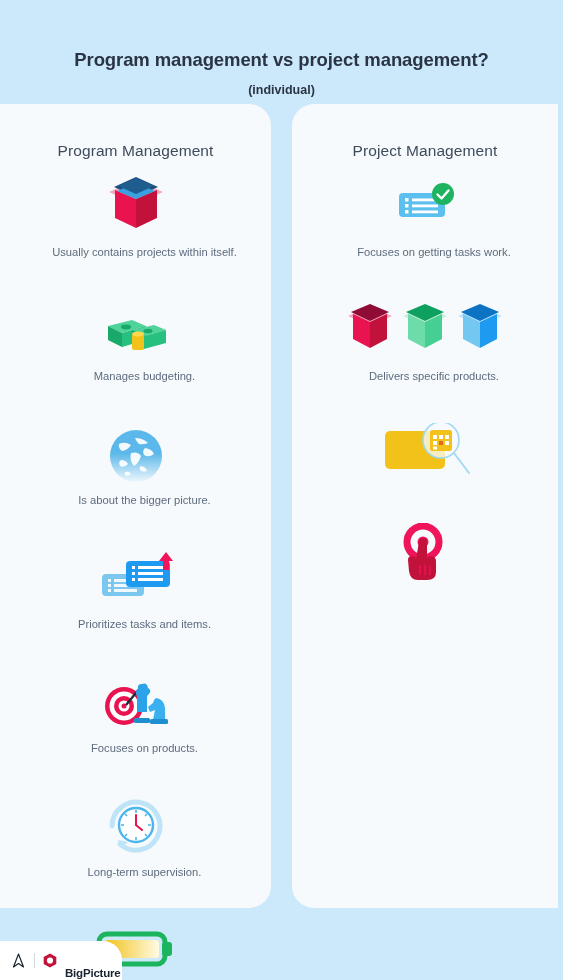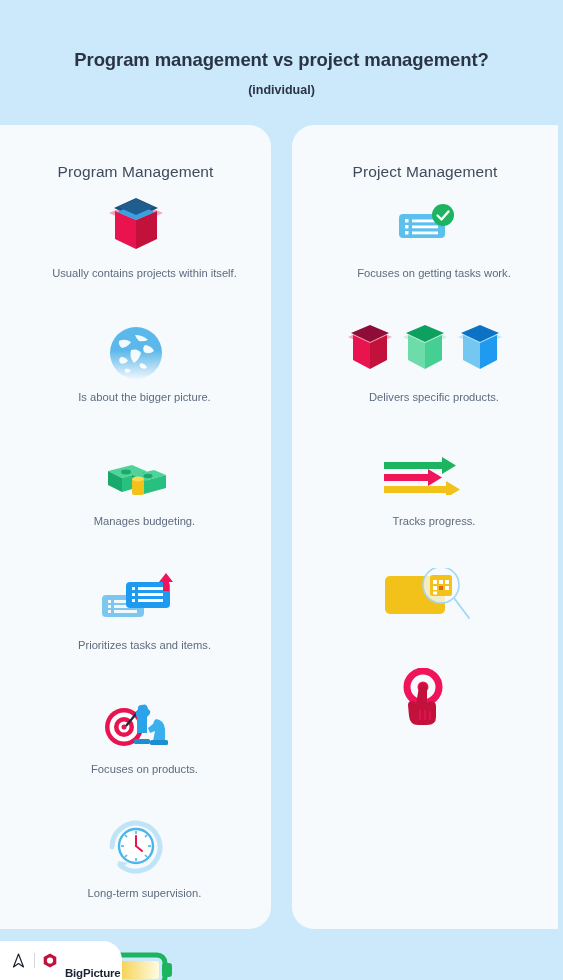--- a/index.html
+++ b/index.html
@@ -12,21 +12,21 @@
   .page { position: relative; width: 563px; height: 980px; background: #cbe9fb; }
 
   
   .header { position: absolute; top: 0; left: 0; width: 563px; height: 116px;
             background: #cbe9fb; text-align: center; }
   .title { font-size: 18.5px; font-weight: bold; color: #2b3445;
            letter-spacing: -0.1px; padding-top: 49px; }
   .subtitle { font-size: 12.5px; font-weight: bold; color: #2b3445; padding-top: 12px; }
 
   
-  .columns { position: absolute; top: 125px; left: 0; width: 563px; height: 804px;
+  .columns { position: absolute; top: 104px; left: 0; width: 563px; height: 804px;
              display: flex; gap: 21px; }
   .card { background: #f6fafd; height: 804px; position: relative; }
   .card.left  { width: 271px; border-radius: 0 22px 22px 0; }
   .card.right { width: 266px; border-radius: 22px 0 0 22px; }
 
   .col-title { text-align: center; font-size: 15.5px; color: #3f4b5c;
                padding-top: 38px; letter-spacing: .1px; }
 
   .items { margin-top: 14px; }
   .item { display: flex; flex-direction: column; align-items: center; }
@@ -70,20 +70,38 @@
             <svg width="70" height="58" viewBox="0 0 70 58">
               <polygon points="35,4 62,16 35,28 8,16" fill="#f6a7bd"></polygon>
               <polygon points="14,14 35,23 35,52 14,42" fill="#e8134f"></polygon>
               <polygon points="56,14 35,23 35,52 56,42" fill="#c2113a"></polygon>
               <polygon points="35,1 57,11 35,21 13,11" fill="#1b4f7e"></polygon>
               <polygon points="35,7 54,15 35,23 16,15" fill="#3aa0e0"></polygon>
               <polygon points="35,2 53,10 35,18 17,10" fill="#1f5d8f"></polygon>
             </svg>
           </div>
           <div class="caption">Usually contains projects within itself.</div>
+        </div>
+
+        <div class="item">
+          <div class="icon-box">
+            <svg width="76" height="58" viewBox="0 0 76 58">
+              <polygon points="10,26 34,20 48,26 24,33" fill="#4fd39a"></polygon>
+              <polygon points="10,26 24,33 24,47 10,40" fill="#18a96b"></polygon>
+              <polygon points="48,26 24,33 24,47 48,40" fill="#27c07e"></polygon>
+              <ellipse cx="28" cy="27" rx="5" ry="2.4" fill="#18a96b"></ellipse>
+              <polygon points="34,30 56,25 68,30 46,36" fill="#4fd39a"></polygon>
+              <polygon points="34,30 46,36 46,49 34,43" fill="#18a96b"></polygon>
+              <polygon points="68,30 46,36 46,49 68,43" fill="#27c07e"></polygon>
+              <ellipse cx="50" cy="31" rx="4.5" ry="2.2" fill="#18a96b"></ellipse>
+              <rect x="34" y="34" width="12" height="16" rx="2" fill="#f2c21b"></rect>
+              <ellipse cx="40" cy="34" rx="6" ry="2.6" fill="#ffd84d"></ellipse>
+            </svg>
+          </div>
+          <div class="caption">Manages budgeting.</div>
         </div>
 
         <div class="item">
           <div class="icon-box">
             <svg width="70" height="58" viewBox="0 0 70 58">
               <defs>
                 <linearGradient id="gfade" x1="0" y1="0" x2="0" y2="1">
                   <stop offset="0.45" stop-color="#5cb8ea" stop-opacity="1"></stop>
                   <stop offset="1" stop-color="#5cb8ea" stop-opacity="0.05"></stop>
                 </linearGradient>
@@ -101,38 +119,20 @@
                 <path d="M40 42 q5 1 6 5 q-4 2 -7 -1 q-1 -3 1 -4z"></path>
                 <path d="M24 48 q4 -1 6 2 q-3 3 -6 1z"></path>
               </g>
             </svg>
           </div>
           <div class="caption">Is about the bigger picture.</div>
         </div>
 
         <div class="item">
           <div class="icon-box">
-            <svg width="76" height="58" viewBox="0 0 76 58">
-              <polygon points="10,26 34,20 48,26 24,33" fill="#4fd39a"></polygon>
-              <polygon points="10,26 24,33 24,47 10,40" fill="#18a96b"></polygon>
-              <polygon points="48,26 24,33 24,47 48,40" fill="#27c07e"></polygon>
-              <ellipse cx="28" cy="27" rx="5" ry="2.4" fill="#18a96b"></ellipse>
-              <polygon points="34,30 56,25 68,30 46,36" fill="#4fd39a"></polygon>
-              <polygon points="34,30 46,36 46,49 34,43" fill="#18a96b"></polygon>
-              <polygon points="68,30 46,36 46,49 68,43" fill="#27c07e"></polygon>
-              <ellipse cx="50" cy="31" rx="4.5" ry="2.2" fill="#18a96b"></ellipse>
-              <rect x="34" y="34" width="12" height="16" rx="2" fill="#f2c21b"></rect>
-              <ellipse cx="40" cy="34" rx="6" ry="2.6" fill="#ffd84d"></ellipse>
-            </svg>
-          </div>
-          <div class="caption">Manages budgeting.</div>
-        </div>
-
-        <div class="item">
-          <div class="icon-box">
             <svg width="80" height="58" viewBox="0 0 80 58">
               <rect x="6" y="26" width="42" height="22" rx="4" fill="#7cc7ef"></rect>
               <g fill="#ffffff" opacity="0.9">
                 <rect x="12" y="31" width="3" height="3"></rect>
                   <rect x="18" y="31" width="23" height="3"></rect>
                 <rect x="12" y="36" width="3" height="3"></rect>
                   <rect x="18" y="36" width="23" height="3"></rect>
                 <rect x="12" y="41" width="3" height="3"></rect>
                   <rect x="18" y="41" width="23" height="3"></rect>
               </g>
@@ -251,30 +251,20 @@
               <polygon points="136,3 158,13 136,23 114,13" fill="#bfe6fa"></polygon>
               <polygon points="119,11 136,19 136,45 119,36" fill="#74c7f0"></polygon>
               <polygon points="153,11 136,19 136,45 153,36" fill="#1e9bf0"></polygon>
               <polygon points="136,1 155,9 136,18 117,9" fill="#0c72c4"></polygon>
             </svg>
           </div>
           <div class="caption">Delivers specific products.</div>
         </div>
 
 
-        <div class="item">
-          <div class="icon-box">
-            <svg width="86" height="42" viewBox="0 0 86 42">
-              <path d="M2 9 h58 v-5 l14 8.5 l-14 8.5 v-5 h-58z" fill="#1cb45f"></path>
-              <path d="M2 21 h44 v-5 l14 8.5 l-14 8.5 v-5 h-44z" fill="#f0145a"></path>
-              <path d="M2 33 h62 v-5 l14 8.5 l-14 8.5 v-5 h-62z" fill="#f2c21b"></path>
-            </svg>
-          </div>
-          <div class="caption">Tracks progress.</div>
-        </div>
 
         <div class="item">
           <div class="icon-box">
             <svg width="100" height="60" viewBox="0 0 100 60">
               <rect x="10" y="8" width="60" height="38" rx="5" fill="#f2c21b"></rect>
               <circle cx="66" cy="17" r="18" fill="#f6fafd" opacity="0.75"></circle>
               <circle cx="66" cy="17" r="18" fill="none" stroke="#9fd8f2" stroke-width="1.6"></circle>
               <g>
                 <rect x="55" y="7" width="22" height="21" rx="2.5" fill="#f2c21b"></rect>
                 <g fill="#ffffff">

